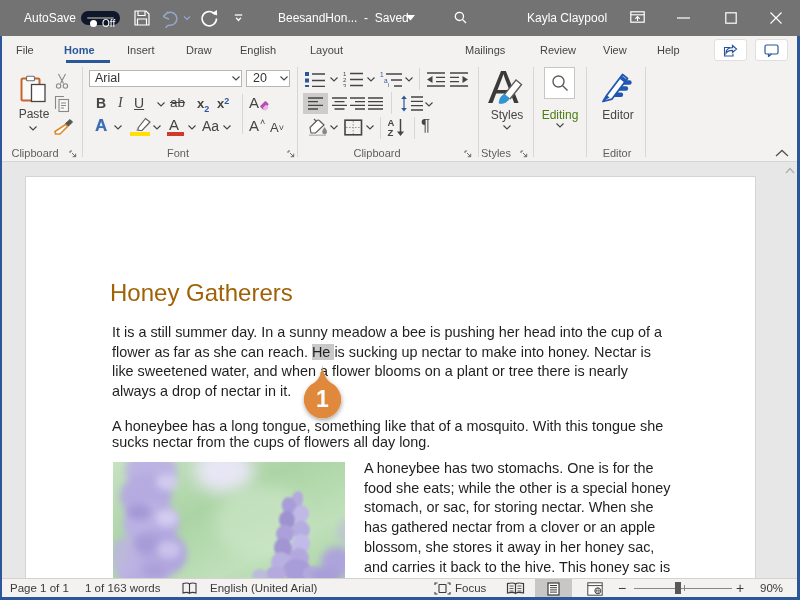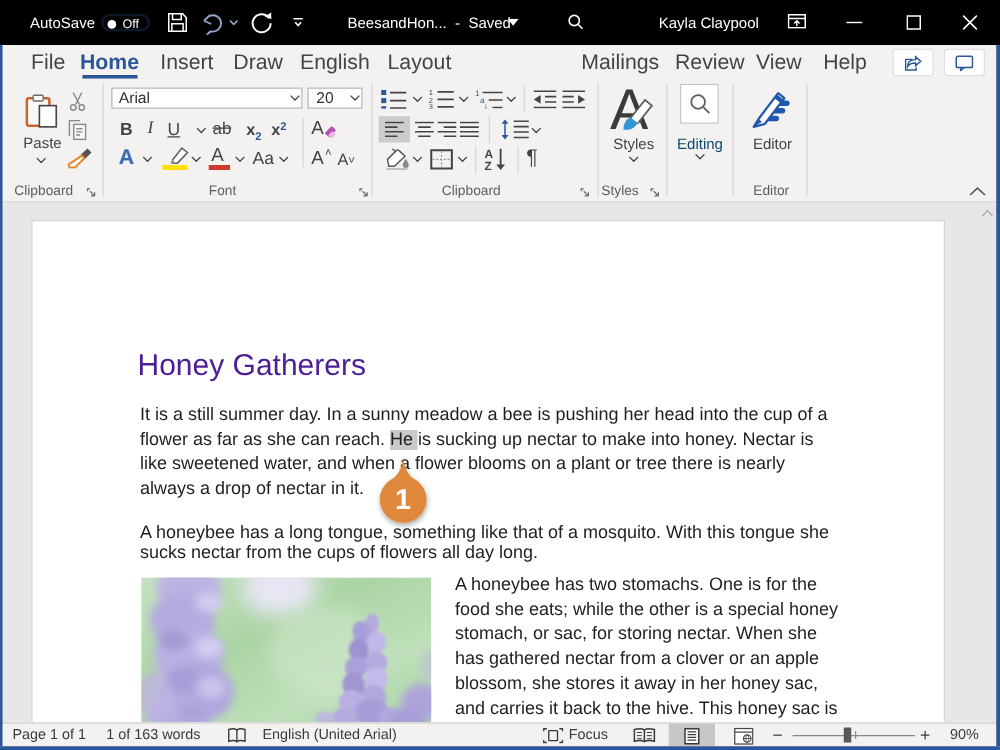--- a/index.html
+++ b/index.html
@@ -1,22 +1,22 @@
 <!DOCTYPE html>
 <html><head><meta charset="utf-8"><style>
 *{margin:0;padding:0;box-sizing:border-box}
 html,body{width:800px;height:600px;overflow:hidden}
 body{font-family:"Liberation Sans",sans-serif;position:relative;background:#e7e7e7;-webkit-font-smoothing:antialiased}
 .a{position:absolute}
 
-#titlebar{left:0;top:0;width:800px;height:36px;background:#000000;color:#fff}
+#titlebar{left:0;top:0;width:800px;height:36px;background:#737373;color:#fff}
 #titlebar .t{position:absolute;font-size:12px;color:#fff;white-space:nowrap}
 
 #tabrow{left:2px;top:36px;width:795px;height:27px;background:#f3f2f1}
-.tab{position:absolute;top:0;height:27px;line-height:28px;font-size:17px;color:#444;text-align:center}
+.tab{position:absolute;top:0;height:27px;line-height:28px;font-size:11px;color:#444;}
 .tab.active{color:#2b579a;font-weight:700}
 .tabbtn{position:absolute;top:3px;width:33px;height:22px;background:#fff;border:1px solid #e1dfdd;border-radius:3px}
 
 #ribbon{left:2px;top:63px;width:795px;height:99px;background:#f3f2f1;border-bottom:1px solid #d8d6d4}
 .gsep{position:absolute;top:4px;height:90px;width:1px;background:#d8d6d4}
 .glabel{position:absolute;top:84px;height:14px;font-size:11px;color:#605e5c;white-space:nowrap;transform:translateX(-50%)}
 .launch{position:absolute;width:8px;height:8px}
 
 #doc{left:2px;top:163px;width:795px;height:415px;background:#e7e7e7;overflow:hidden}
 #page{position:absolute;left:23px;top:13px;width:731px;height:500px;background:#fff;border:1px solid #d4d4d4;border-bottom:none}
@@ -25,21 +25,21 @@
 #status .s{position:absolute;font-size:11.5px;color:#3b3a39;white-space:nowrap}
 
 #bleft{left:0;top:36px;width:2px;height:561px;background:#2b579a}
 #bright{left:797px;top:36px;width:3px;height:561px;background:#2b579a}
 #bbottom{left:0;top:597px;width:800px;height:3px;background:#2b579a}
 </style></head>
 <body>
 <div class="a" id="titlebar">
   <div class="t" style="left:24px;top:11px">AutoSave</div>
 
-  <div style="position:absolute;left:81px;top:11px;width:39px;height:14px;border:2px solid #0f172a;border-radius:8px">
+  <div style="position:absolute;left:81px;top:11px;width:39px;height:14px;border:6px solid #0f172a;border-radius:8px">
     <div style="position:absolute;left:3px;top:2.5px;width:7px;height:7px;border-radius:50%;background:#fff"></div>
     <div style="position:absolute;left:15px;top:0.5px;font-size:10px;color:#fff">Off</div>
   </div>
 
   <svg style="position:absolute;left:133px;top:9px" width="18" height="18" viewBox="0 0 18 18" fill="none" stroke="#fff" stroke-width="1.2">
     <path d="M2 2 h11 l3 3 v11 h-14 z"></path>
       <path d="M5 2 v4.5 h7 v-4.5"></path>
       <path d="M4.5 16 v-6 h9 v6"></path>
   </svg>
 
@@ -318,21 +318,21 @@
   <svg class="launch" style="left:518px;top:87px" viewBox="0 0 8 8" fill="none" stroke="#6a6865" stroke-width="1">
     <path d="M1 3 V1 H3 M3 3 L6.7 6.7 M6.7 6.7 V3.7 M6.7 6.7 H3.7"></path>
   </svg>
   <div class="gsep" style="left:531px"></div>
 
   <div style="position:absolute;left:542px;top:4px;width:31px;height:32px;background:#fff;border:1px solid #c8c6c4"></div>
   <svg style="position:absolute;left:549px;top:11px" width="18" height="18" viewBox="0 0 18 18" fill="none" stroke="#5f5d5b" stroke-width="1.4">
     <circle cx="7.5" cy="7.5" r="5.5"></circle>
       <path d="M11.7 11.7 L16.5 16.5"></path>
   </svg>
-  <div style="position:absolute;left:530px;top:45px;width:56px;text-align:center;font-size:12px;color:#0c4a6e">Editing</div>
+  <div style="position:absolute;left:530px;top:45px;width:56px;text-align:center;font-size:12px;color:#4d7c0f">Editing</div>
   <svg style="position:absolute;left:554px;top:60px" width="8" height="5" viewBox="0 0 8 5" fill="none" stroke="#444" stroke-width="1.1">
       <path d="M0.5 0.5 l3.5 3.5 l3.5 -3.5"></path>
     </svg>
   <div class="gsep" style="left:584px"></div>
 
   <svg style="position:absolute;left:599px;top:7px" width="33" height="33" viewBox="0 0 33 33" fill="none">
     <g stroke="#2057b0" stroke-width="4.4" stroke-linecap="round">
         <path d="M20 12.5 H28.5 M17 18.5 H25 M13.5 24.8 H20"></path>
       </g>
     <path d="M2 31.5 L5.8 25.2 L21.5 4.5 L26.5 8.5 L10.8 29.2 Z" fill="#fff" stroke="#2057b0" stroke-width="1.8" stroke-linejoin="round"></path>
@@ -341,21 +341,21 @@
   </svg>
   <div style="position:absolute;left:588px;top:45px;width:56px;text-align:center;font-size:12px;color:#444">Editor</div>
   <div class="glabel" style="left:615px">Editor</div>
   <div class="gsep" style="left:643px"></div>
   <svg style="position:absolute;left:773px;top:86px" width="14" height="8" viewBox="0 0 14 8" fill="none" stroke="#555" stroke-width="1.3">
       <path d="M1 7 L7 1.5 L13 7"></path>
     </svg>
 </div>
 <div class="a" id="doc">
   <div id="page"></div>
-  <div style="position:absolute;left:108px;top:115.5px;font-size:24px;color:#4c1d95">Honey Gatherers</div>
+  <div style="position:absolute;left:108px;top:115.5px;font-size:24px;color:#a16207">Honey Gatherers</div>
   <div style="position:absolute;left:110px;top:160px;font-size:14.4px;line-height:19.7px;color:#1f1f1f;white-space:nowrap" id="p1">It is a still summer day. In a sunny meadow a bee is pushing her head into the cup of a<br>flower as far as she can reach. <span id="hl" style="background:#c9c9c9">He </span>is sucking up nectar to make into honey. Nectar is<br>like sweetened water, and when a flower blooms on a plant or tree there is nearly<br>always a drop of nectar in it.</div>
   <div style="position:absolute;left:110px;top:255px;font-size:14.4px;line-height:16px;color:#1f1f1f;white-space:nowrap" id="p2">A honeybee has a long tongue, something like that of a mosquito. With this tongue she<br>sucks nectar from the cups of flowers all day long.</div>
   <div style="position:absolute;left:362px;top:296px;font-size:14.4px;line-height:19.7px;color:#1f1f1f;white-space:nowrap" id="p3">A honeybee has two stomachs. One is for the<br>food she eats; while the other is a special honey<br>stomach, or sac, for storing nectar. When she<br>has gathered nectar from a clover or an apple<br>blossom, she stores it away in her honey sac,<br>and carries it back to the hive. This honey sac is</div>
 
   <svg style="position:absolute;left:111px;top:299px" width="232" height="116" viewBox="0 0 232 116">
     <defs>
       <linearGradient id="gbg" x1="0" y1="0" x2="1" y2="1">
         <stop offset="0" stop-color="#c6e2c2"></stop>
           <stop offset="0.4" stop-color="#abd4a4"></stop>
           <stop offset="0.72" stop-color="#bfe0ba"></stop>

